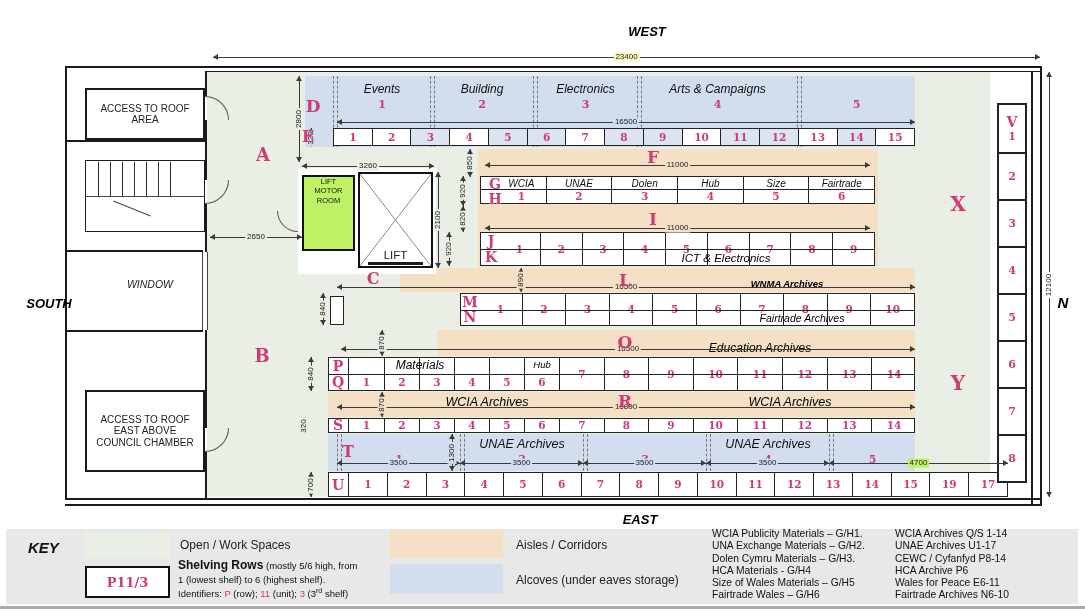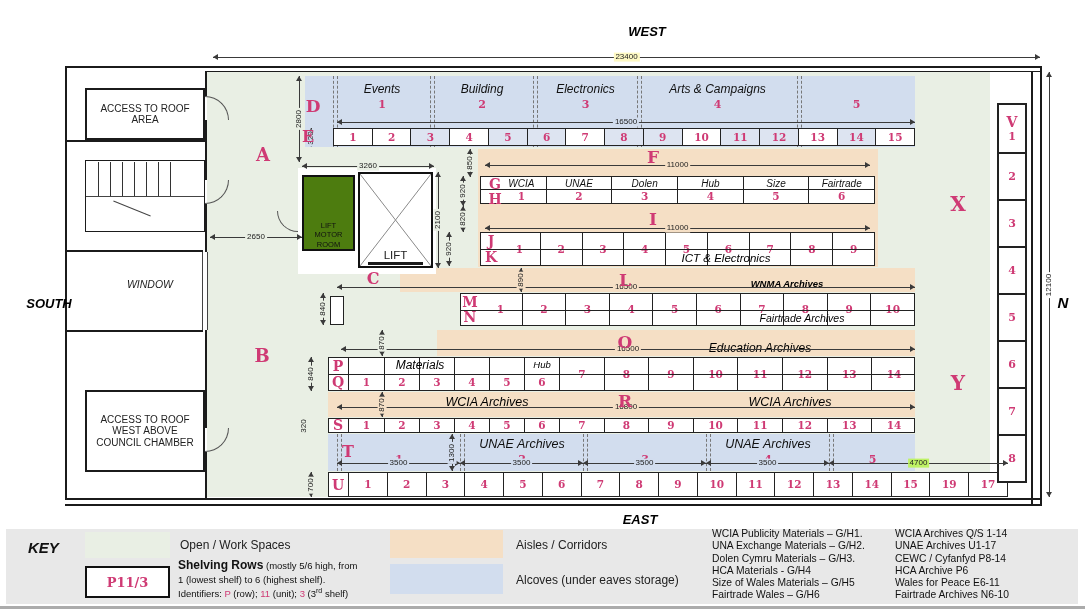--- a/index.html
+++ b/index.html
@@ -18,22 +18,22 @@
   .wl{position:absolute;background:#444;z-index:25;}
 
   
   .room{position:absolute;background:#fff;border:2px solid #1b1b1b;z-index:10;
         display:flex;align-items:center;justify-content:center;text-align:center;
         font-size:10px;line-height:1.15;color:#222;}
   .label-free{position:absolute;z-index:10;text-align:center;font-size:10.5px;color:#222;line-height:1.15;}
   .stairs{position:absolute;background:#fff;border:1.5px solid #1b1b1b;z-index:10;}
   .treads{position:absolute;background:repeating-linear-gradient(90deg,#333 0 1px,transparent 1px 12px);z-index:11;}
   .lift-back{position:absolute;background:#fff;z-index:9;}
-  .lift-motor{position:absolute;background:#4d7c0f;border:2.5px solid #111;z-index:12;
-      display:flex;align-items:flex-end;justify-content:center;text-align:center;font-size:7.5px;line-height:1.25;}
+  .lift-motor{position:absolute;background:#bef264;border:2.5px solid #111;z-index:12;
+      display:flex;align-items:flex-start;justify-content:center;text-align:center;font-size:7.5px;line-height:1.25;}
   .lift-shaft{position:absolute;background:#fff;border:2px solid #111;z-index:12;}
   .lift-label{position:absolute;left:0;right:0;bottom:5px;text-align:center;font-size:11.5px;color:#222;z-index:13;}
   .arc{position:absolute;z-index:26;}
 
   
   .row-table{position:absolute;background:#fff;border:1.2px solid #222;z-index:5;display:flex;}
   .cells-wrap{display:flex;flex:1;position:relative;}
   .unit-cell{position:relative;display:flex;align-items:center;justify-content:center;border-left:1px solid #222;}
   .cells-wrap .unit-cell:first-child{border-left:none;}
   .letter-strip{width:20px;border-right:1px solid #222;flex:none;}
@@ -534,21 +534,21 @@
 
   <div class="room" style="left:85px;top:88px;width:120px;height:52px;">
     <span style="width:100px;">ACCESS TO ROOF AREA</span>
   </div>
   <div class="stairs" style="left:85px;top:160px;width:120px;height:72px;"></div>
   <div class="treads" style="left:98px;top:162px;width:84px;height:34px;"></div>
   <div class="wl" style="left:86px;top:196px;width:118px;height:1px;"></div>
   <div class="wl" style="left:112px;top:208px;width:40px;height:1px;transform:rotate(22deg);"></div>
   <div class="label-free" style="left:110px;top:278px;width:80px;font-style:italic;">WINDOW</div>
   <div class="room" style="left:85px;top:390px;width:120px;height:82px;">
-    <span style="width:104px;">ACCESS TO ROOF WEST ABOVE COUNCIL CHAMBER</span>
+    <span style="width:104px;">ACCESS TO ROOF EAST ABOVE COUNCIL CHAMBER</span>
   </div>
 
   <div class="lift-back" style="left:298px;top:168px;width:138px;height:106px;"></div>
   <div class="lift-motor" style="left:302px;top:175px;width:53px;height:76px;">
     <span style="width:40px;">LIFT MOTOR ROOM</span>
   </div>
   <div class="lift-shaft" style="left:358px;top:172px;width:75px;height:96px;">
     <svg width="71" height="92" style="position:absolute;left:0;top:0;">
       <line x1="0" y1="0" x2="71" y2="92" stroke="#8a8a8a" stroke-width="1"></line>
       <line x1="71" y1="0" x2="0" y2="92" stroke="#8a8a8a" stroke-width="1"></line>

